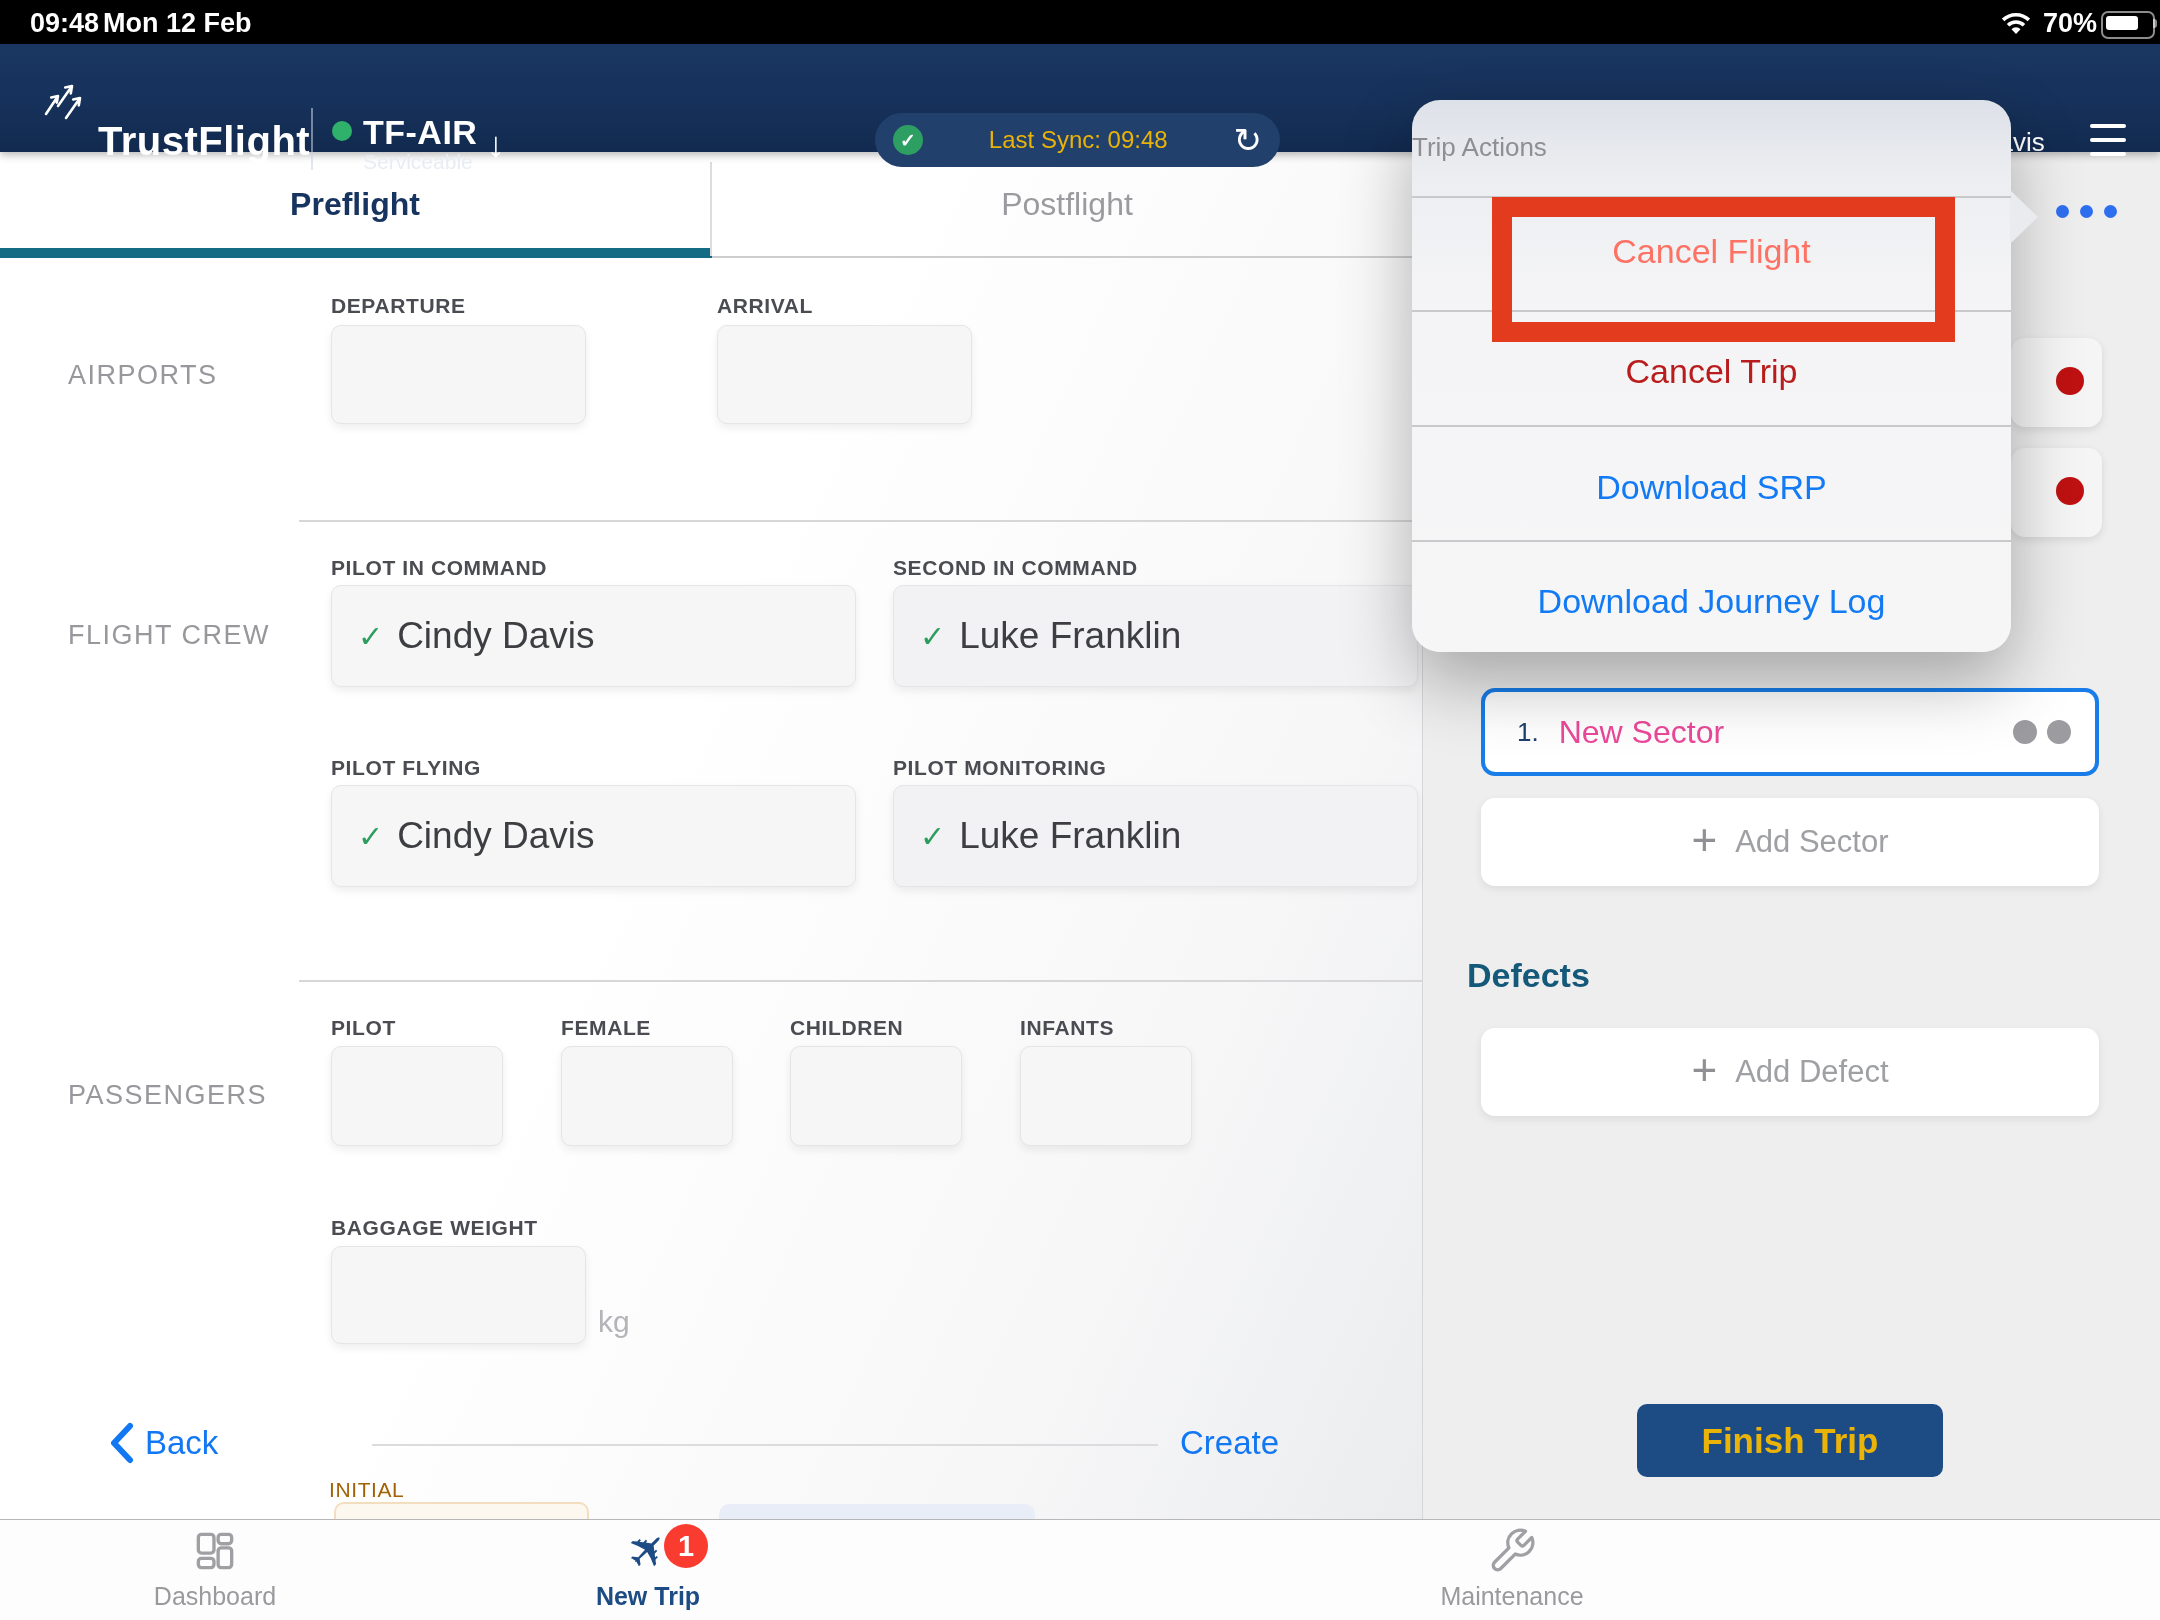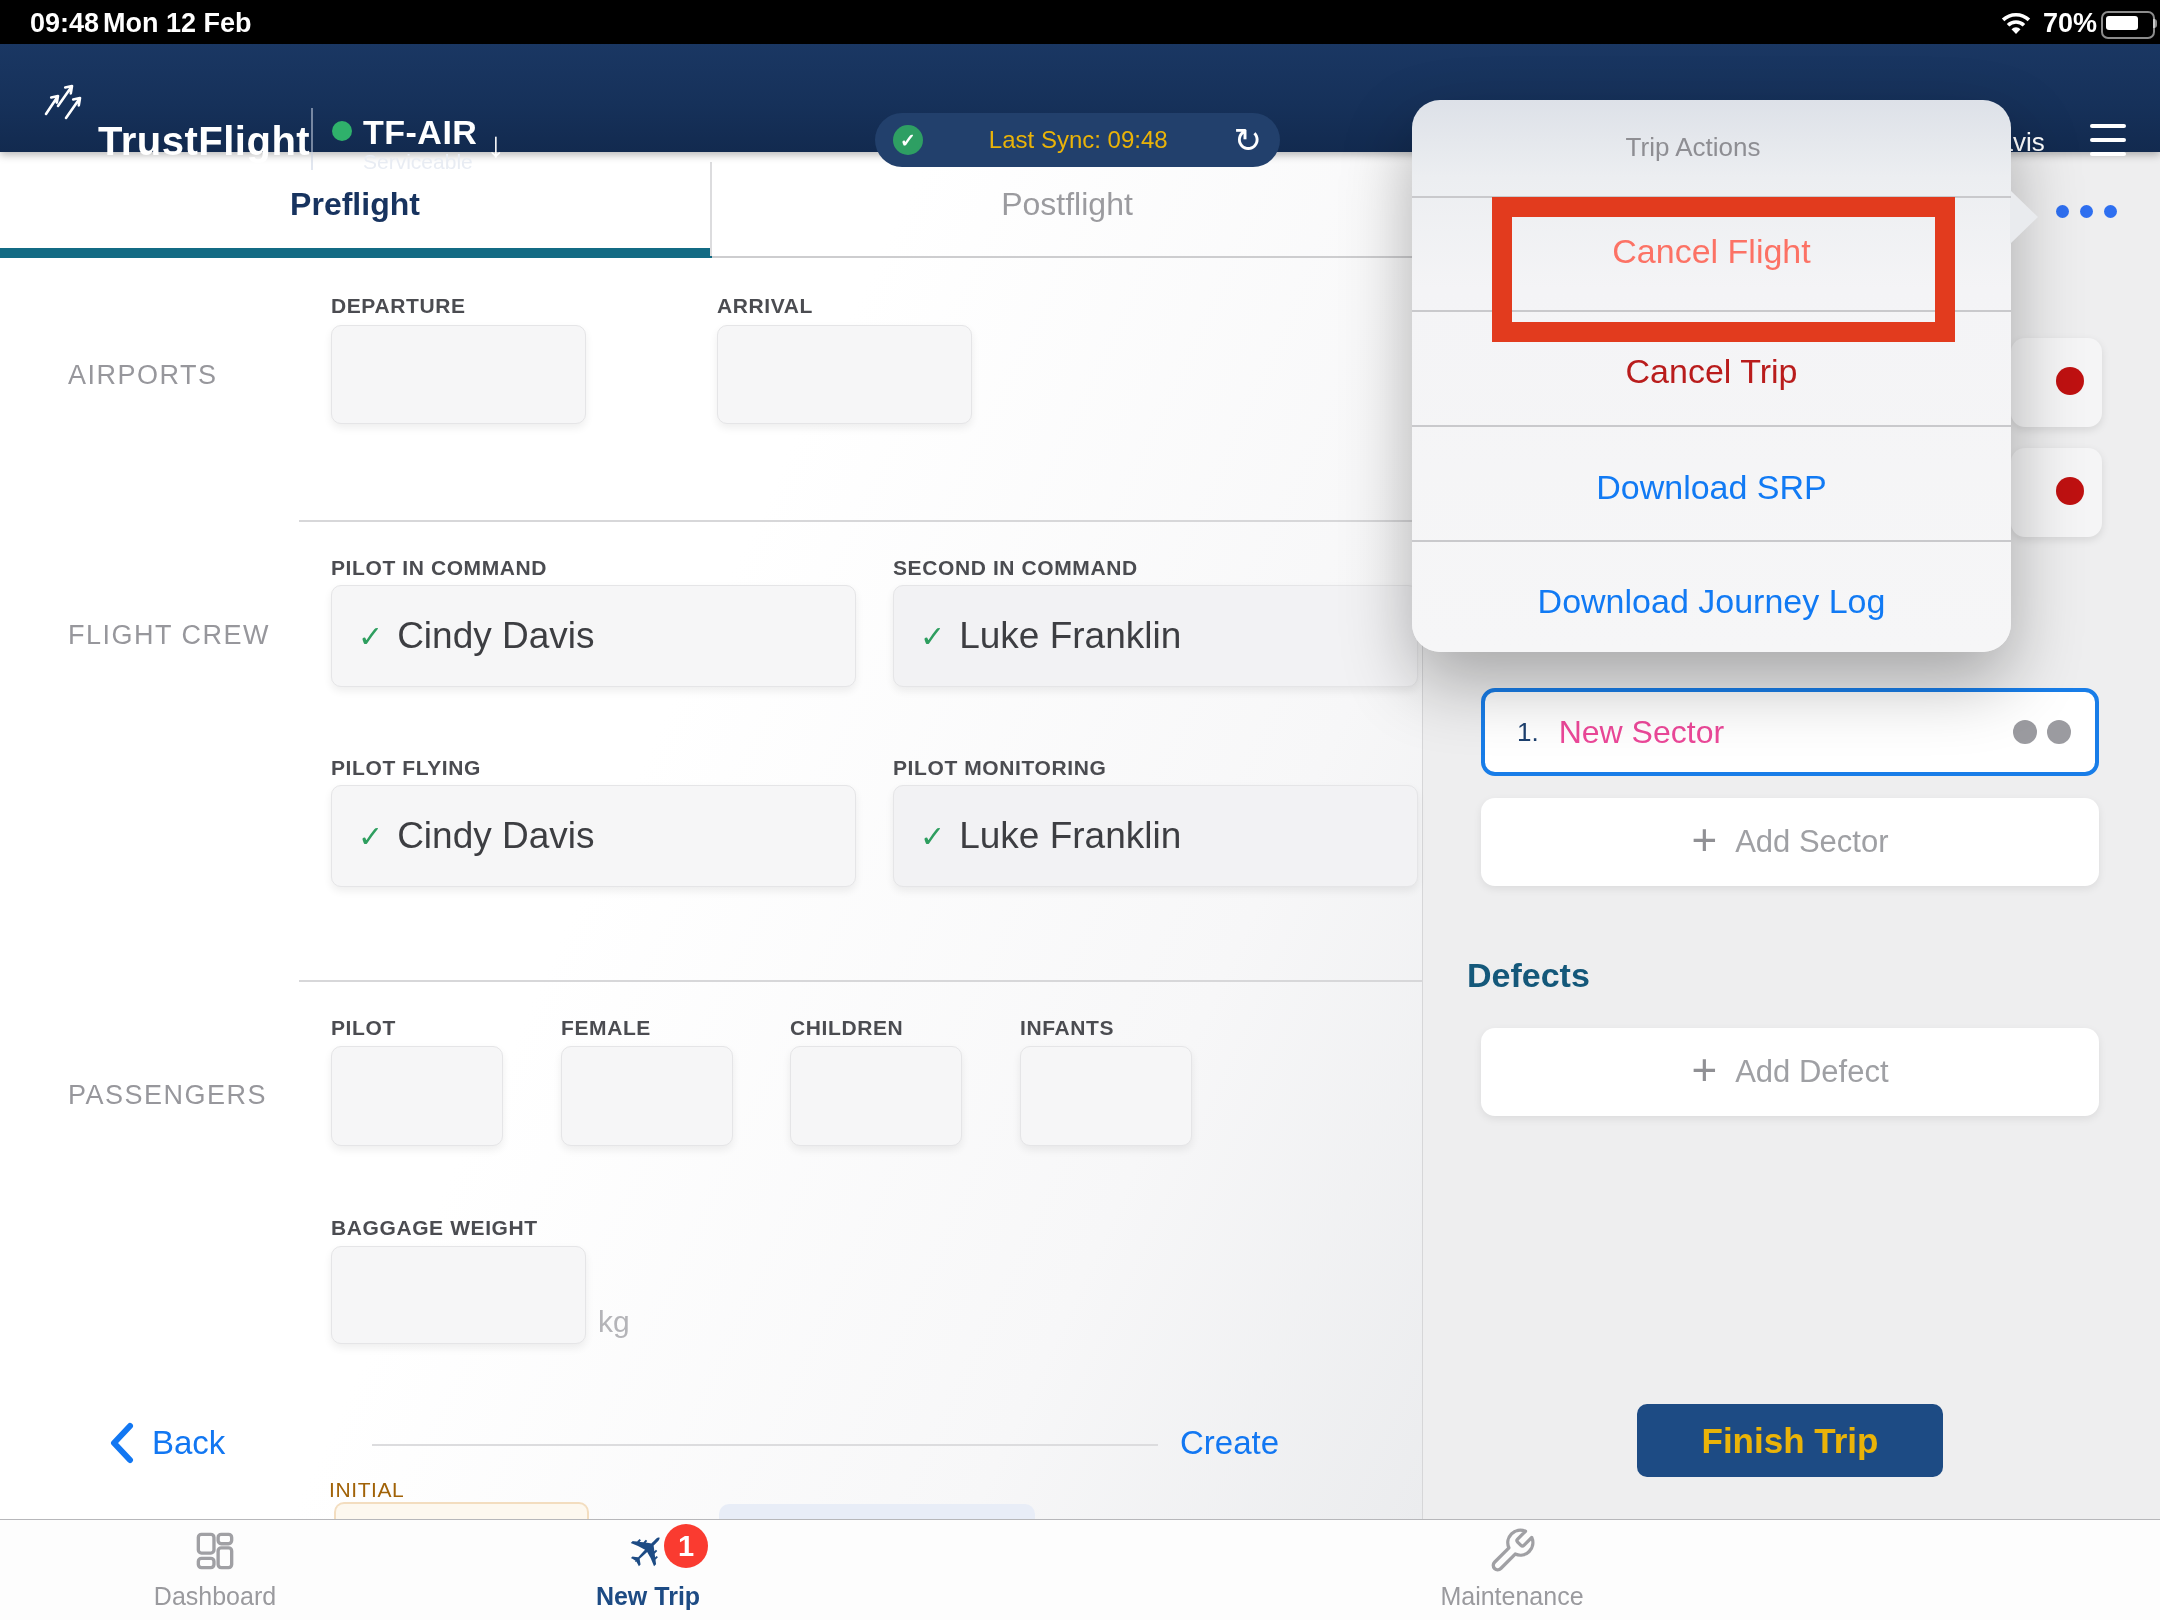--- a/index.html
+++ b/index.html
@@ -47,21 +47,21 @@
   
   .sec-label{font-size:27px;color:#97979c;letter-spacing:1.5px;z-index:10}
   .fld-label{font-size:21px;color:#4b4c51;font-weight:700;letter-spacing:.6px;z-index:10}
   .box{background:#f6f6f7;border:1px solid #e5e5e7;border-radius:10px;z-index:10;
        box-shadow:0 4px 8px rgba(0,0,0,.07)}
   .crew-box{display:flex;align-items:center;padding-left:26px;gap:14px}
   .crew-check{color:#2e9e5f;font-size:30px}
   .crew-name{font-size:37px;color:#3d3e42}
   .divider-h{height:2px;background:#d7d7d9;z-index:10}
   .kg{font-size:30px;color:#b4b4b8;z-index:10}
-  .back-link{display:flex;align-items:center;gap:18px;color:#1277f2;font-size:33px;z-index:10}
+  .back-link{display:flex;align-items:center;gap:11px;color:#1277f2;font-size:33px;z-index:10}
   .create-link{color:#1277f2;font-size:33px;z-index:10}
   .initial-label{font-size:21px;color:#a16207;letter-spacing:.6px;z-index:10}
   .peach-box{left:334px;top:1502px;width:251px;height:18px;background:#fdf8ef;
              border:2px solid #f3ddbf;border-bottom:none;border-radius:10px 10px 0 0;z-index:10}
   .blue-box{left:719px;top:1504px;width:316px;height:16px;background:#e8edf7;border-radius:10px 10px 0 0;z-index:10}
   
   .panel-heading{font-size:34px;font-weight:700;color:#14587a;z-index:2}
   .sector-card{left:1481px;top:688px;width:618px;height:88px;background:#fff;border:4px solid #187de8;
                border-radius:14px;box-sizing:border-box;display:flex;align-items:center;z-index:10}
   .sector-num{margin-left:32px;font-size:26px;color:#1c3f6e}
@@ -79,21 +79,21 @@
   .red-dot{position:absolute;left:45px;width:28px;height:28px;border-radius:50%;background:#bf1111}
   .ellipsis-btn{left:2056px;top:205px;display:flex;gap:11px;z-index:5}
   .ellipsis-btn div{width:13px;height:13px;border-radius:50%;background:#2e6ff0}
   
   .popover{left:1412px;top:100px;width:599px;height:552px;border-radius:28px;z-index:40;
            background:linear-gradient(180deg,#dde1e8 0%,#eceef1 14%,#f4f4f6 34%,#f6f6f7 100%);
            box-shadow:0 30px 70px rgba(0,0,0,.30)}
   .popover-arrow{left:2010px;top:190px;width:0;height:0;z-index:40;
                  border-top:27px solid transparent;border-bottom:27px solid transparent;
                  border-left:28px solid #e9ebee}
-  .pop-title{left:1412px;top:132px;width:562px;text-align:center;font-size:26px;color:#8e8e93;z-index:41}
+  .pop-title{left:1412px;top:132px;width:562px;text-align:left;font-size:26px;color:#8e8e93;z-index:41}
   .pop-div{left:1412px;width:599px;height:2px;background:#c9c9cc;z-index:41}
   .pop-item{left:1412px;width:599px;text-align:center;font-size:34px;z-index:41}
   .c-salmon{color:#fc7265}.c-red{color:#b91c1c}.c-blue{color:#117af4}
   .annotation-rect{left:1492px;top:197px;width:463px;height:145px;box-sizing:border-box;
                    border:20px solid #e23b1e;z-index:50}
   
   .navbar{left:0;top:1519px;width:2160px;height:101px;background:#fdfdfd;border-top:1px solid #b7b7ba;z-index:30}
   .nav-item{position:absolute;top:6px;width:300px;display:flex;flex-direction:column;align-items:center}
   .nav-label{font-size:25px;color:#9a9a9e;margin-top:6px}
   .nav-label-active{color:#1d4b84;font-weight:700}

